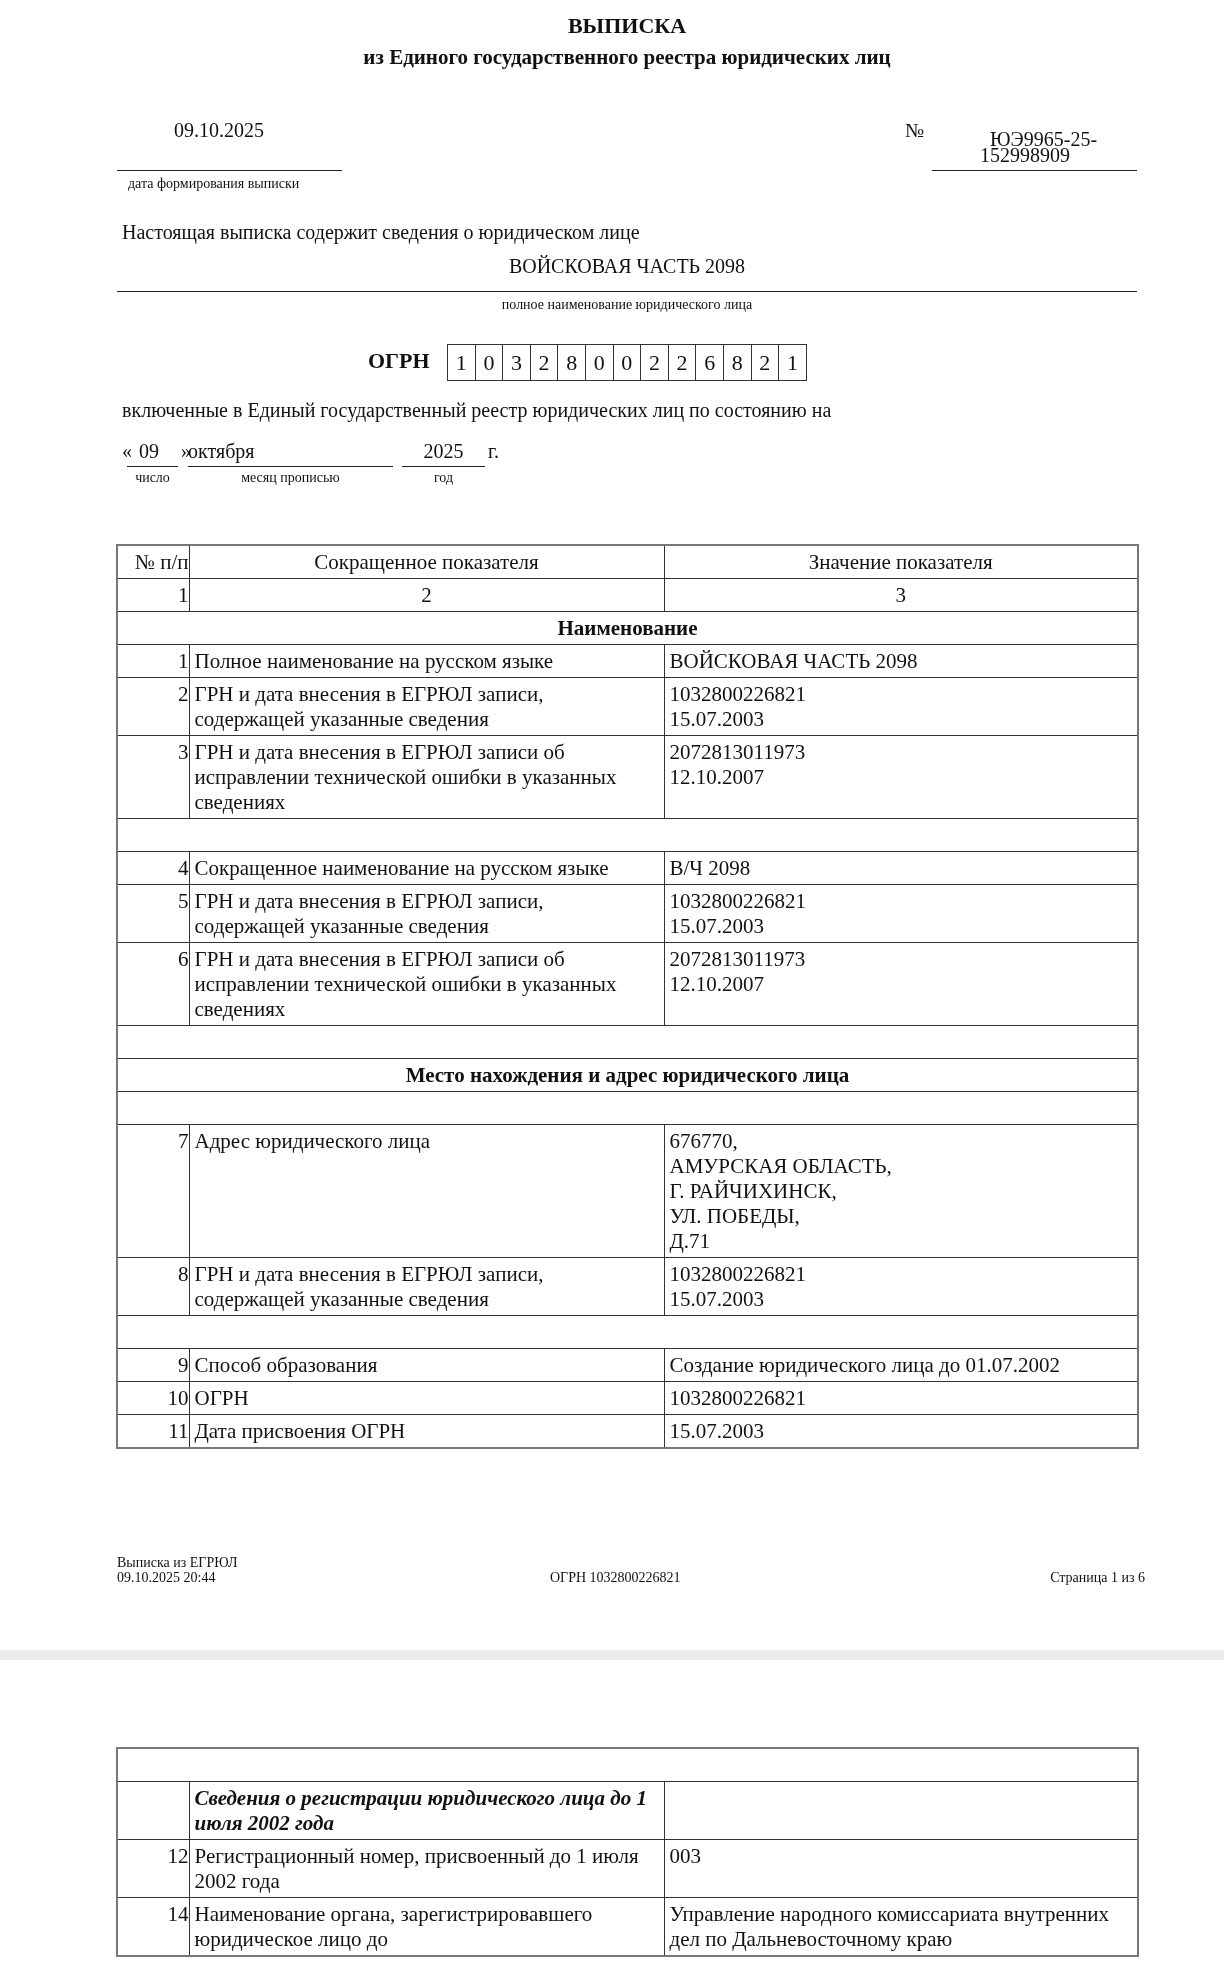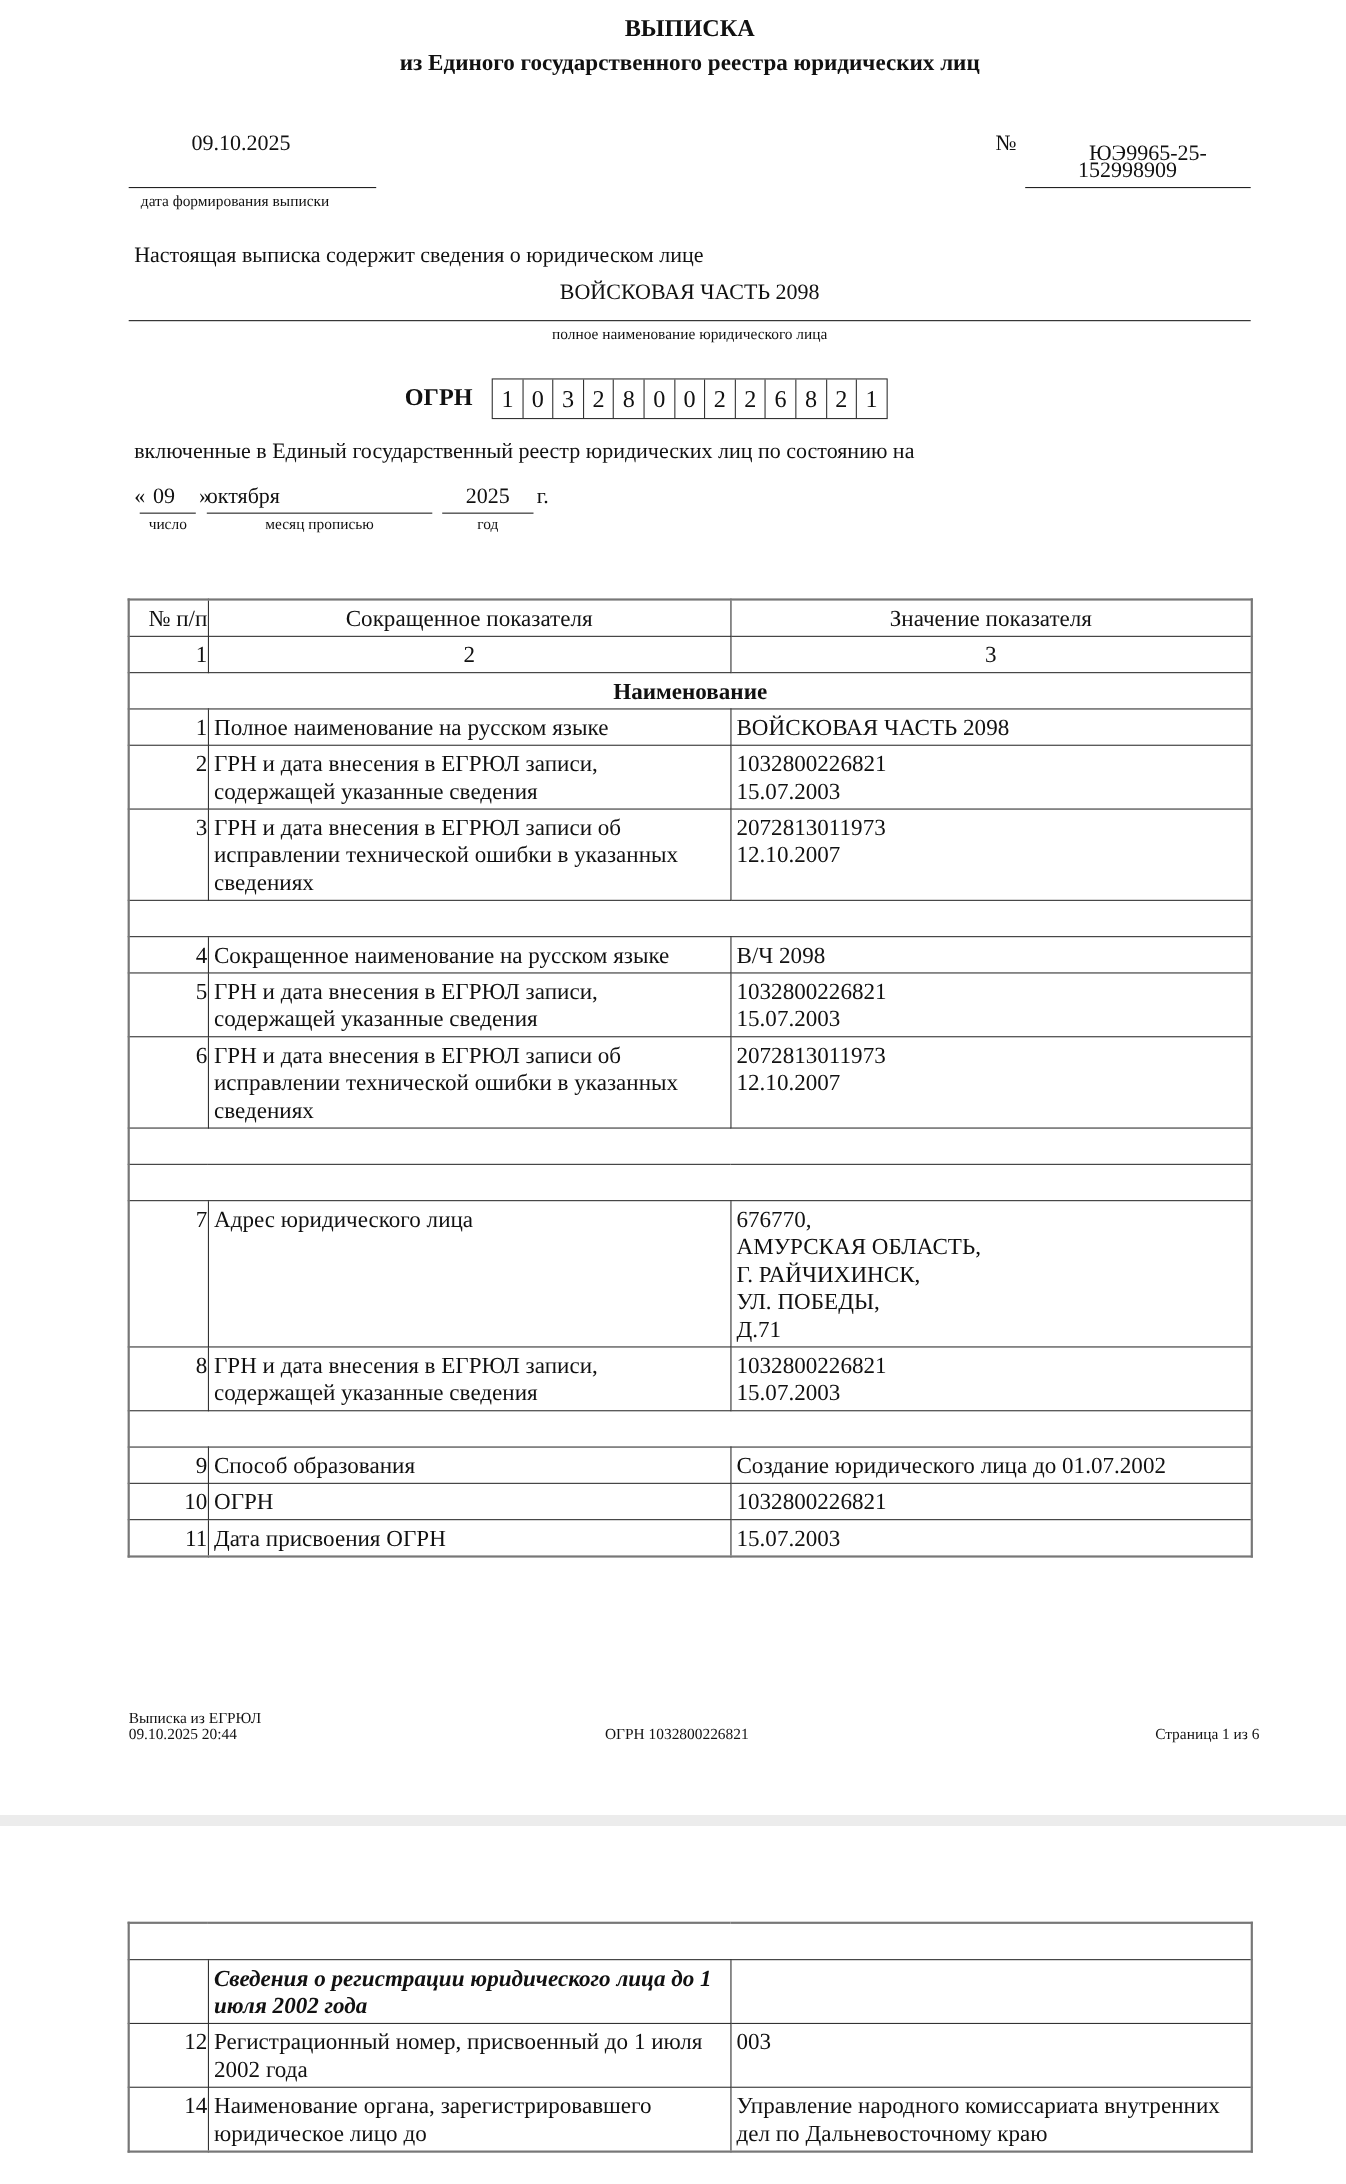--- a/index.html
+++ b/index.html
@@ -137,20 +137,23 @@
   <tr>
     <td class="num">6</td>
     <td>ГРН и дата внесения в ЕГРЮЛ записи об исправлении технической ошибки в указанных сведениях</td>
     <td class="vline">2072813011973
 12.10.2007</td>
   </tr>
   <tr>
         <td colspan="3" class="blank"></td>
       </tr>
   <tr>
+        <td colspan="3" class="section">Место нахождения и адрес юридического лица</td>
+      </tr>
+  <tr>
         <td colspan="3" class="blank"></td>
       </tr>
   <tr>
     <td class="num">7</td>
     <td>Адрес юридического лица</td>
     <td class="vline">676770,
 АМУРСКАЯ ОБЛАСТЬ,
 Г. РАЙЧИХИНСК,
 УЛ. ПОБЕДЫ,
 Д.71</td>

